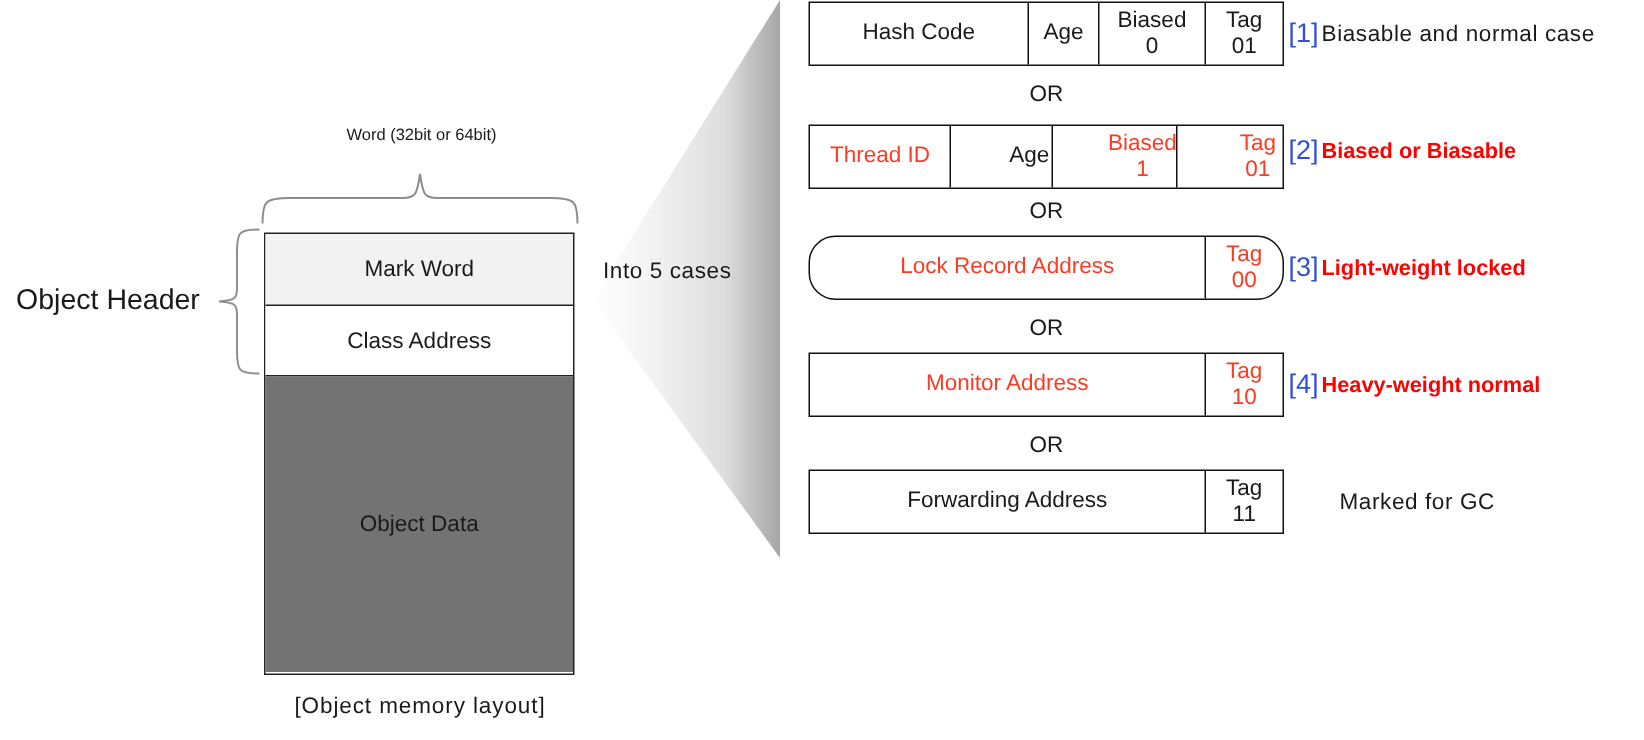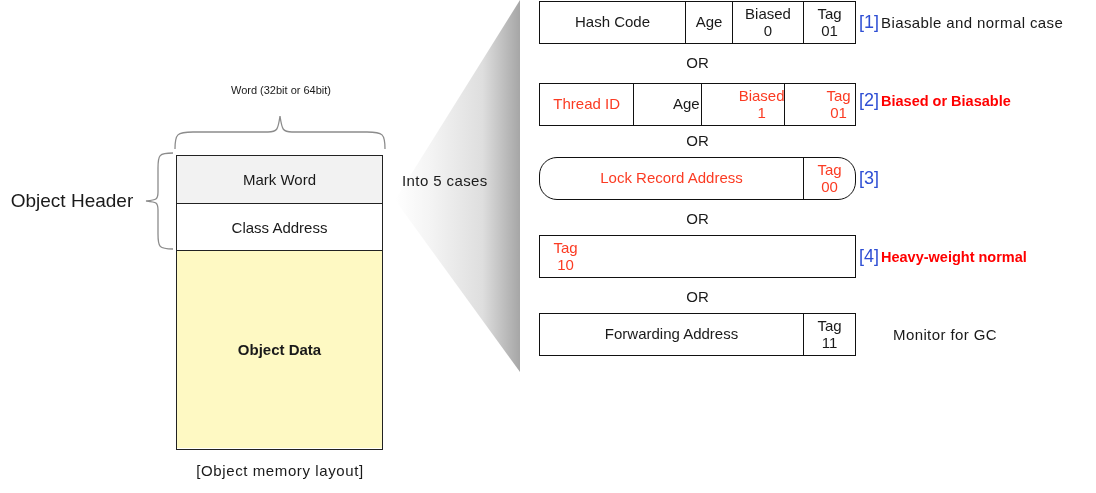--- a/index.html
+++ b/index.html
@@ -71,22 +71,21 @@
     background: #f2f2f2;
     border-bottom: 1.4px solid #222;
   }
   #mem-classaddress {
     height: 47px;
     background: #ffffff;
     border-bottom: 1.4px solid #222;
   }
   #mem-objectdata {
     height: 197px;
-    background: #fef9c3;
-    font-weight: bold;
+    background: #737373;
   }
 
   #memory-caption {
     position: absolute;
     left: 146px; top: 462px; width: 268px;
     text-align: center;
     font-size: 15px;
     letter-spacing: 0.6px;
     white-space: nowrap;
   }
@@ -290,24 +289,28 @@
     <div class="cell c-addr red">
       <span>Lock Record Address</span>
     </div>
     <div class="cell c-tag red">
       <span>Tag</span>
       <span class="l2">00</span>
     </div>
   </div>
   <div class="case-note" style="top:157px;">
     <span class="note-num">[3]</span>
+    <span class="note-bold-red">Light-weight locked</span>
   </div>
   <div class="or-text" style="top:210px;">OR</div>
 
   <div class="case-row" style="top:235px;">
+    <div class="cell c-addr red">
+      <span>Monitor Address</span>
+    </div>
     <div class="cell c-tag red">
       <span>Tag</span>
       <span class="l2">10</span>
     </div>
   </div>
   <div class="case-note" style="top:235px;">
     <span class="note-num">[4]</span>
     <span class="note-bold-red">Heavy-weight normal</span>
   </div>
   <div class="or-text" style="top:288px;">OR</div>
@@ -315,16 +318,16 @@
   <div class="case-row" style="top:313px;">
     <div class="cell c-addr blk">
       <span>Forwarding Address</span>
     </div>
     <div class="cell c-tag blk">
       <span>Tag</span>
       <span class="l2">11</span>
     </div>
   </div>
   <div class="note-gc" style="top:313px;">
-    <span class="note-plain">Monitor for GC</span>
+    <span class="note-plain">Marked for GC</span>
   </div>
 
 </div>
 
 </body></html>

